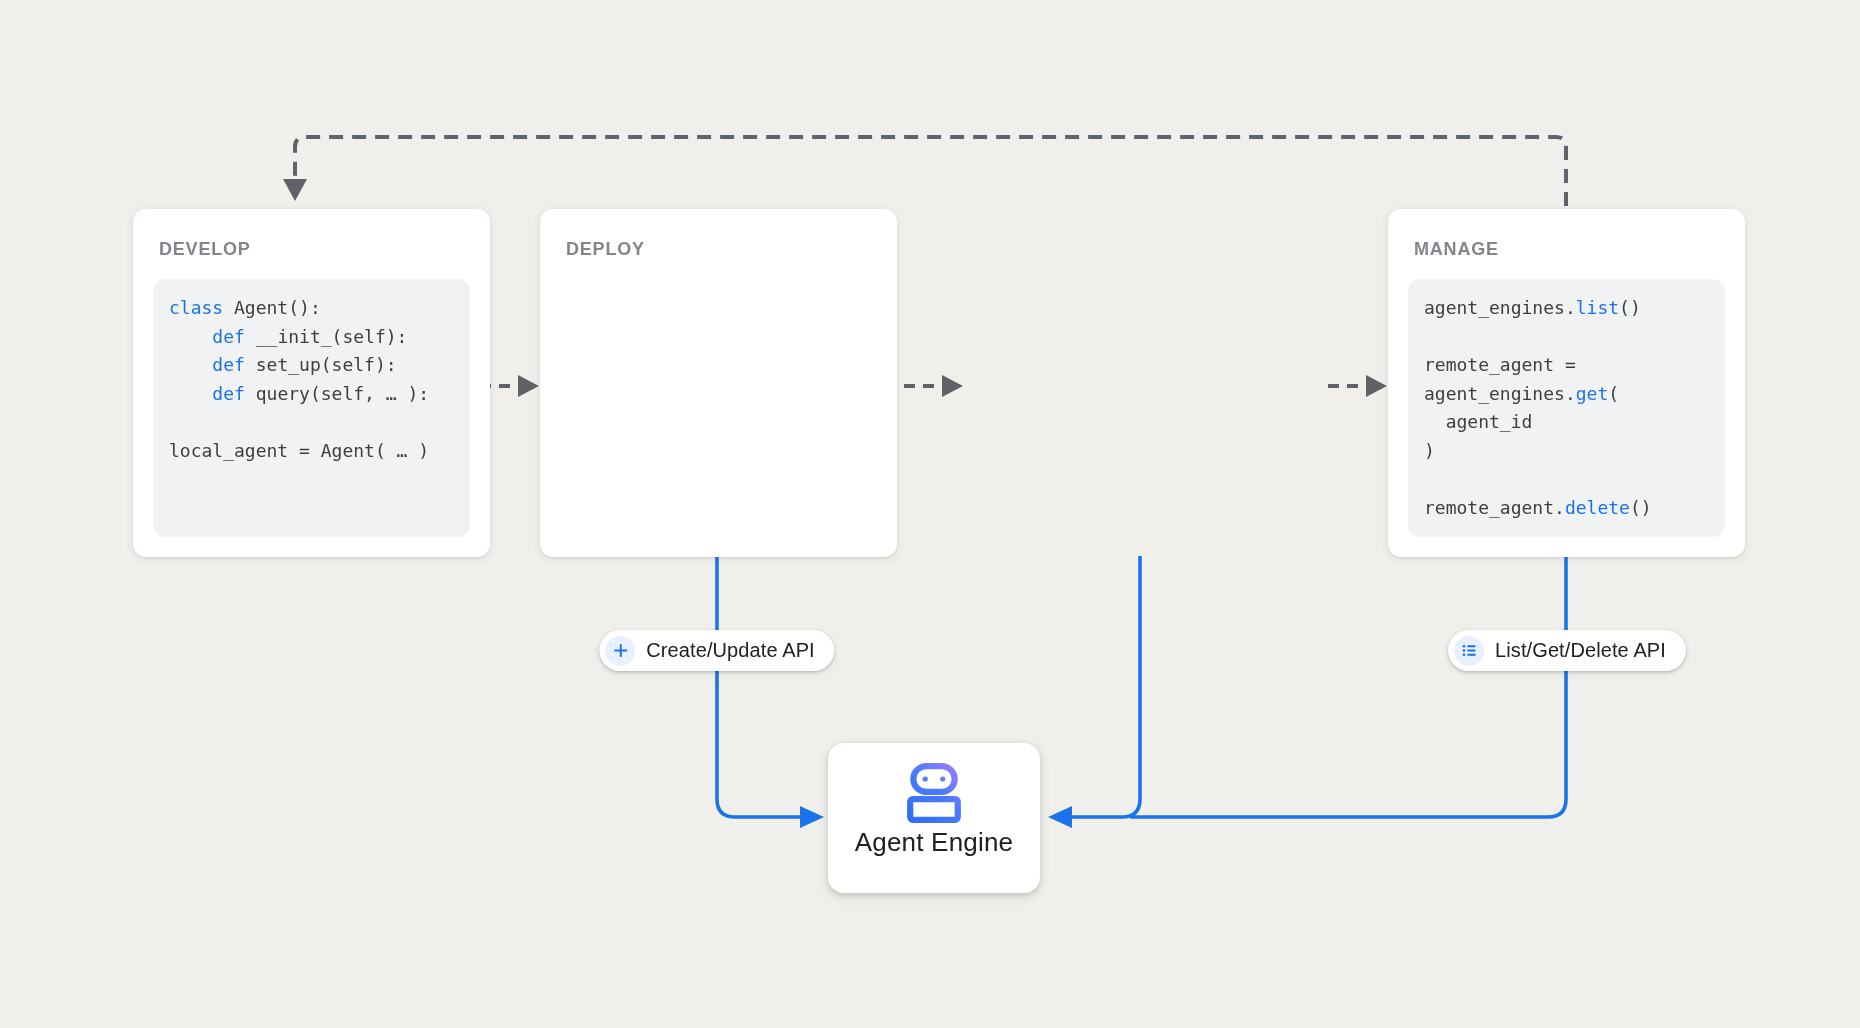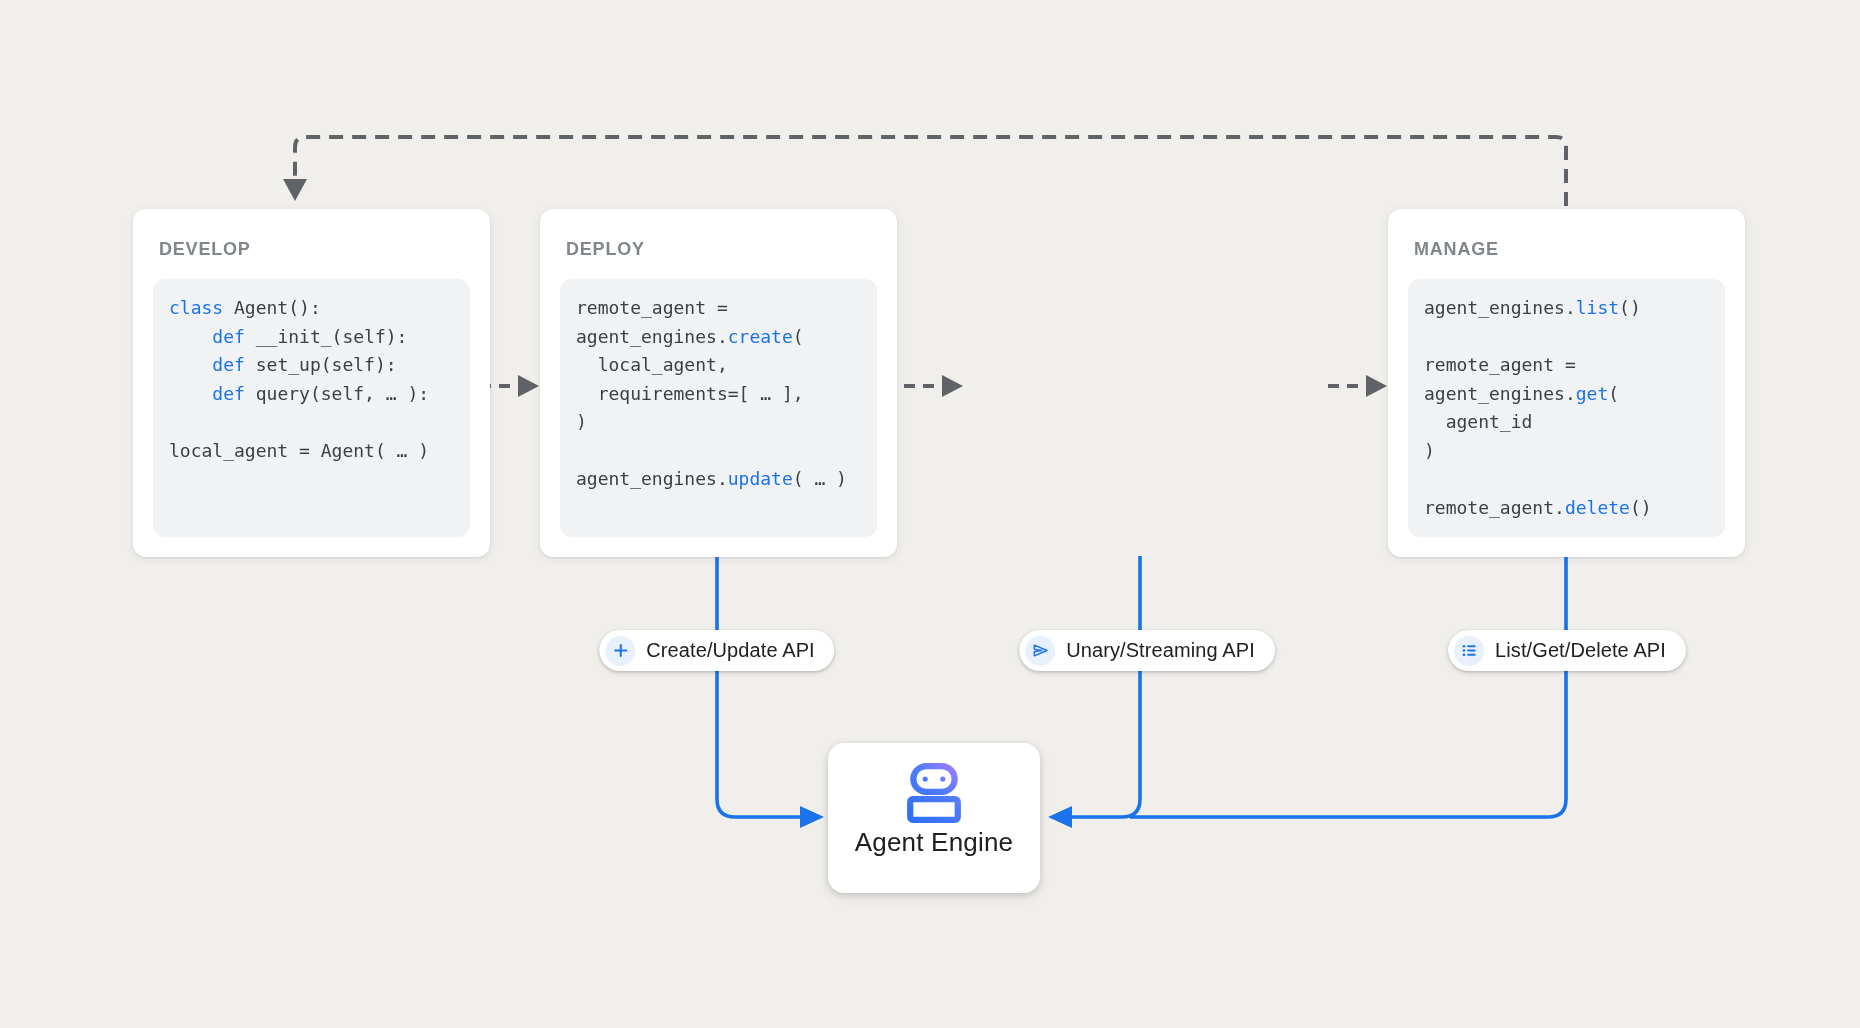--- a/index.html
+++ b/index.html
@@ -95,30 +95,20 @@
 <span class="tk-p">    </span><span class="tk-b">def</span><span class="tk-p"> set_up(self):</span>
 <span class="tk-p">    </span><span class="tk-b">def</span><span class="tk-p"> query(self, … ):</span>
 
 <span class="tk-p">local_agent = Agent( … )</span>
 </pre>
       </div>
   </div>
 
   <div class="card" style="left:540px">
     <div class="card-title">DEPLOY</div>
-    <div class="codebox">
-        <pre><span class="tk-p">remote_agent =</span>
-<span class="tk-p">agent_engines.</span><span class="tk-b">create</span><span class="tk-p">(</span>
-<span class="tk-p">  local_agent,</span>
-<span class="tk-p">  requirements=[ … ],</span>
-<span class="tk-p">)</span>
-
-<span class="tk-p">agent_engines.</span><span class="tk-b">update</span><span class="tk-p">( … )</span>
-</pre>
-      </div>
   </div>
 
 
   <div class="card" style="left:1388px">
     <div class="card-title">MANAGE</div>
     <div class="codebox">
         <pre><span class="tk-p">agent_engines.</span><span class="tk-b">list</span><span class="tk-p">()</span>
 
 <span class="tk-p">remote_agent =</span>
 <span class="tk-p">agent_engines.</span><span class="tk-b">get</span><span class="tk-p">(</span>
@@ -132,28 +122,20 @@
 
   <div class="pill" style="left:717px">
     <span class="pill-icon-circle">
       <svg width="17" height="17" viewBox="0 0 20 20">
           <path d="M10 3.5 V16.5 M3.5 10 H16.5" stroke="#1a73e8" stroke-width="2.4" stroke-linecap="round" fill="none"></path>
         </svg>
     </span>
     <span class="pill-label">Create/Update API</span>
   </div>
 
-  <div class="pill" style="left:1147px">
-    <span class="pill-icon-circle">
-      <svg width="17" height="17" viewBox="0 0 24 24">
-          <path d="M3 4.5 L21 12 L3 19.5 L3 13.8 L13.5 12 L3 10.2 Z" fill="none" stroke="#1a73e8" stroke-width="2.1" stroke-linejoin="round"></path>
-        </svg>
-    </span>
-    <span class="pill-label">Unary/Streaming API</span>
-  </div>
 
   <div class="pill" style="left:1567px">
     <span class="pill-icon-circle">
       <svg width="17" height="17" viewBox="0 0 20 20">
         <circle cx="3.4" cy="5" r="1.6" fill="#1a73e8"></circle>
           <circle cx="3.4" cy="10" r="1.6" fill="#1a73e8"></circle>
           <circle cx="3.4" cy="15" r="1.6" fill="#1a73e8"></circle>
         <rect x="7.2" y="3.9" width="10" height="2.3" rx="1.1" fill="#1a73e8"></rect>
         <rect x="7.2" y="8.9" width="10" height="2.3" rx="1.1" fill="#1a73e8"></rect>
         <rect x="7.2" y="13.9" width="10" height="2.3" rx="1.1" fill="#1a73e8"></rect>

